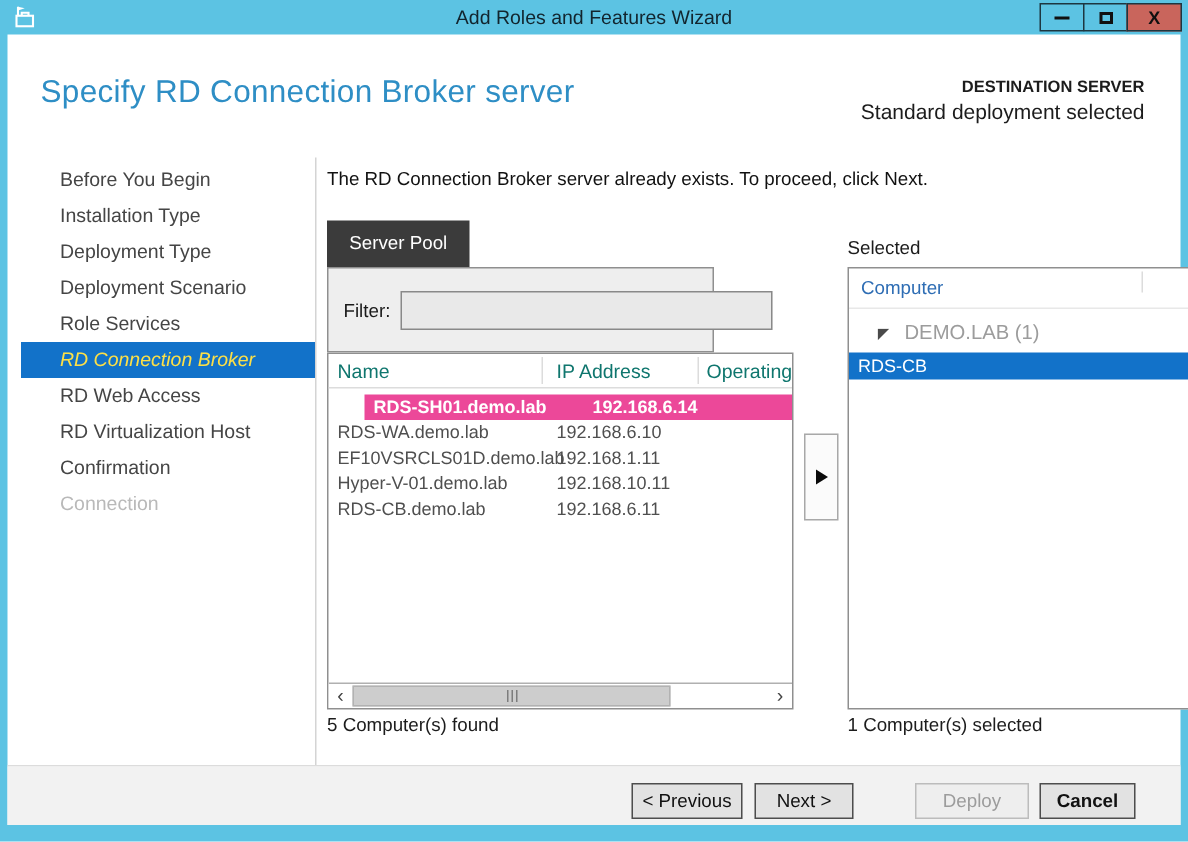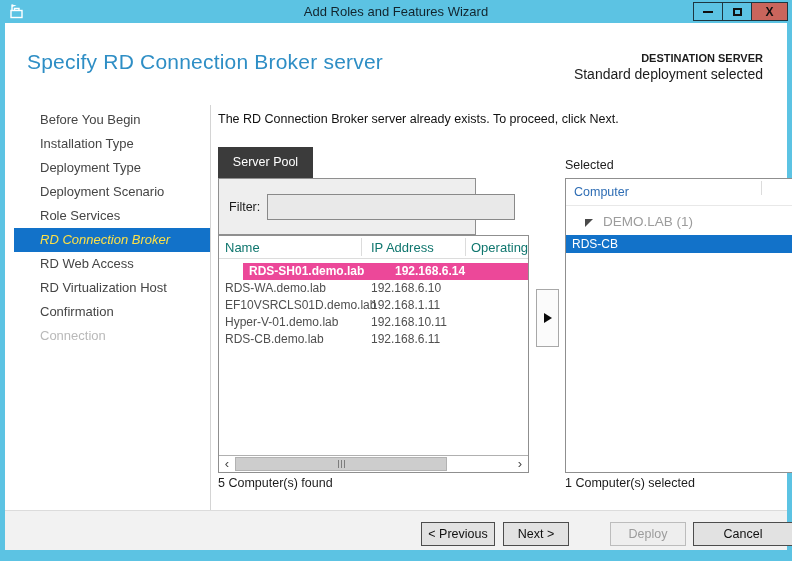--- a/index.html
+++ b/index.html
@@ -101,21 +101,21 @@
 
   
   .footer-line { position:absolute; left:0; right:0; top:487px; height:1px; background:#dcdcdc; }
   .footer { position:absolute; left:0; right:0; top:488px; bottom:0; background:#f2f2f2; }
   .btn { position:absolute; top:11px; height:24px; font-size:12.5px; text-align:center;
          background:#e2e2e2; border:1px solid #4d4d4d; color:#111111; cursor:pointer;
          font-family:"Liberation Sans", sans-serif; }
   .btn-previous { left:416px; width:74px; }
   .btn-next { left:498px; width:66px;text-align:center; }
   .btn-deploy { left:605px; width:76px; background:#eeeeee; border-color:#bcbcbc; color:#9c9c9c; cursor:default; }
-  .btn-cancel { left:688px; width:100px; }
+  .btn-cancel { left:688px; width:64px;font-weight:bold; }
 </style>
 </head>
 <body>
 
 <div class="titlebar">
   <svg class="app-icon" viewBox="0 0 17 17">
     <rect x="3" y="7.5" width="11" height="7" fill="none" stroke="#ffffff" stroke-width="1.4"></rect>
     <path d="M6.5 7.5 v-2 h4.5 v2" fill="none" stroke="#ffffff" stroke-width="1.4"></path>
     <line x1="4" y1="1.5" x2="4" y2="7.5" stroke="#ffffff" stroke-width="1.4"></line>
     <polygon points="4,1.5 8.5,2.5 4,4" fill="#ffffff"></polygon>

